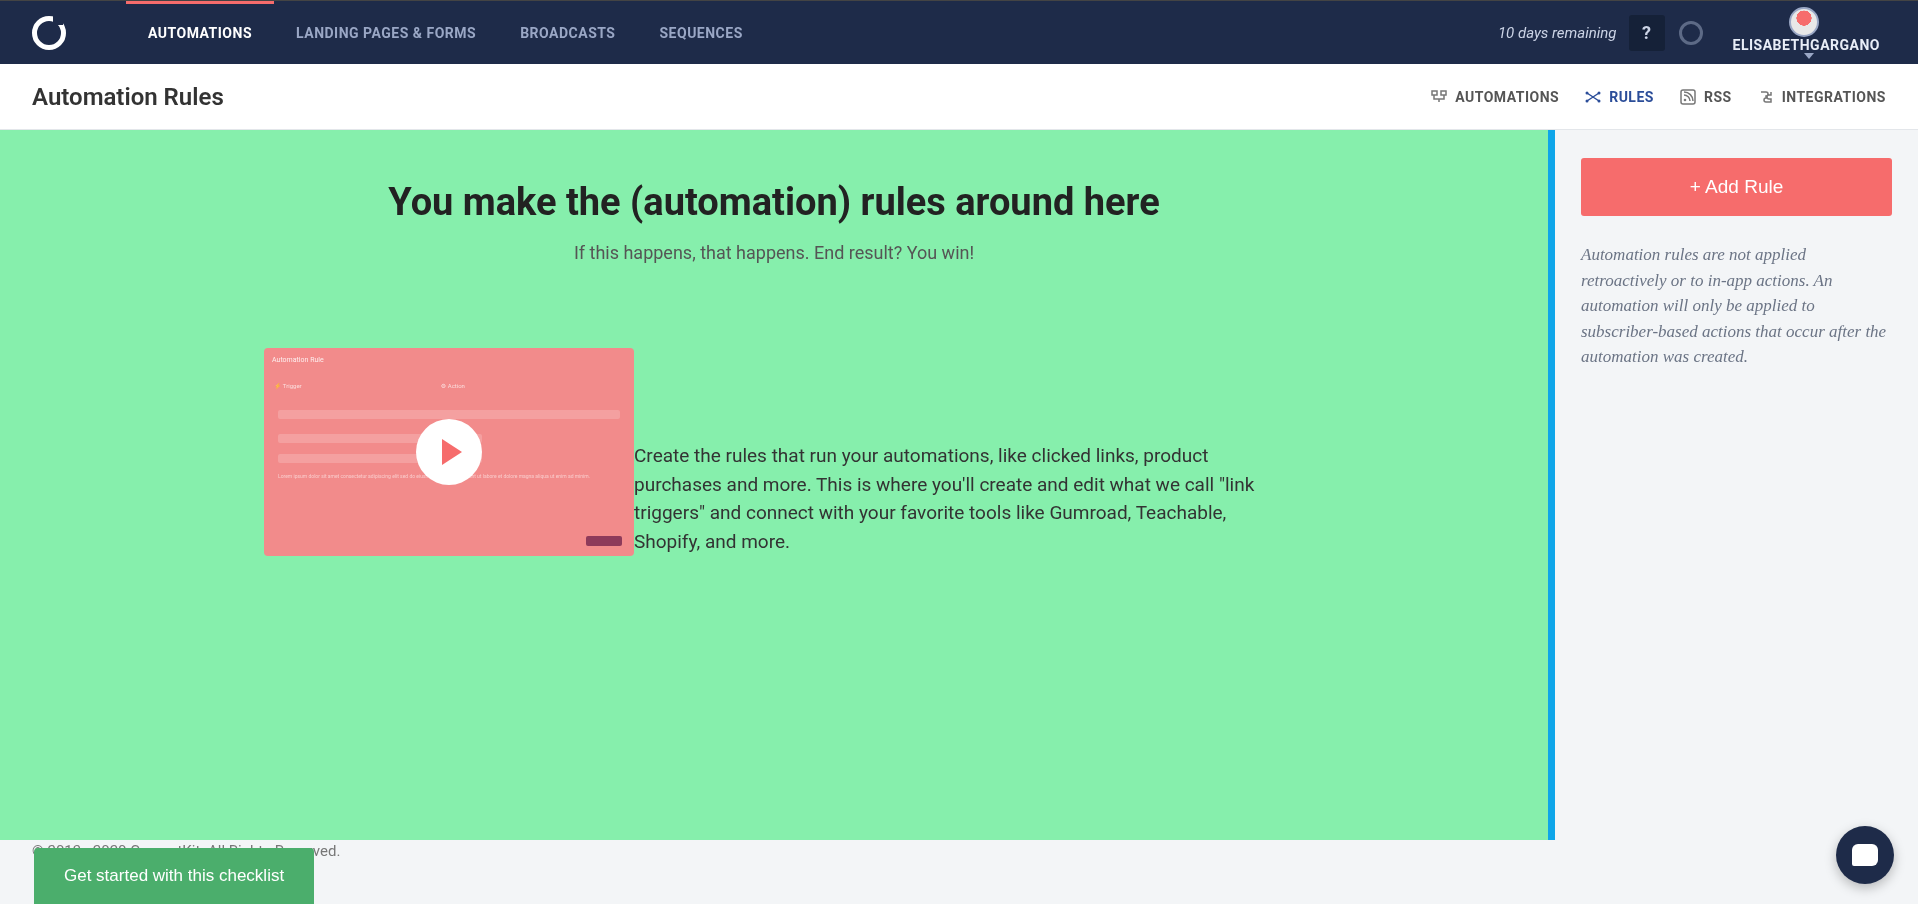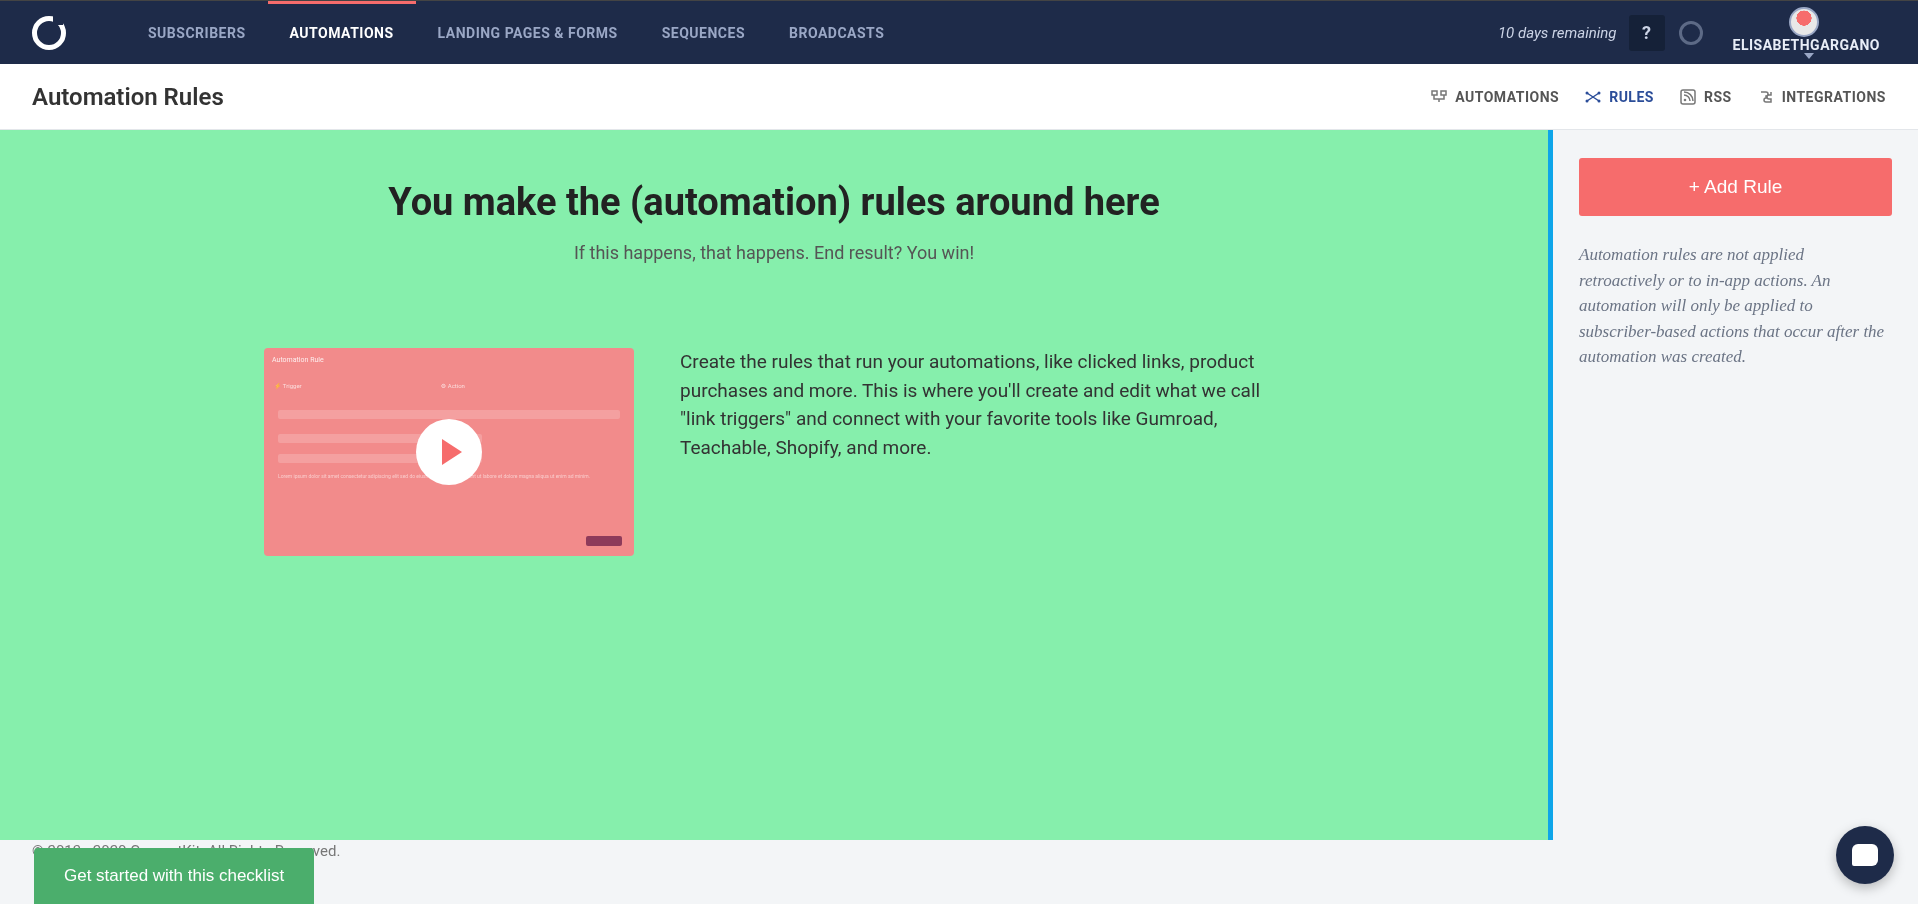--- a/index.html
+++ b/index.html
@@ -26,56 +26,55 @@
 .sub-spacer { flex: 1; }
 .subtab { display: flex; align-items: center; gap: 8px; margin-left: 26px; color: #555; font-weight: 700; font-size: 14px; letter-spacing: .5px; cursor: pointer; }
 .subtab.active { color: #2b4d99; }
 .subtab-icon { width: 16px; height: 16px; display: inline-flex; align-items: center; justify-content: center; }
 
 
 .content { display: flex; height: calc(100% - 64px - 66px - 64px); }
 .main { flex: 1; background: #86efac; padding: 50px 60px 40px; display: flex; flex-direction: column; align-items: center; }
 .headline { font-size: 38px; font-weight: 700; color: #222; text-align: center; margin-bottom: 18px; }
 .subline { font-size: 18px; color: #555; text-align: center; margin-bottom: 85px; }
-.row { display: flex; align-items: flex-start; gap: 46px; width: 100%; max-width: 1020px; }
+.row { display: flex; align-items: flex-end; width: 100%; max-width: 1020px; }
 .video-thumb { width: 370px; height: 208px; background: #f28b8b; border-radius: 4px; position: relative; flex-shrink: 0; cursor: pointer; overflow: hidden; }
 .video-thumb .fake-header { position: absolute; top: 8px; left: 8px; font-size: 7px; color: #fff; opacity: .85; }
 .video-thumb .fake-col { position: absolute; top: 34px; left: 10px; right: 12px; display:flex; gap:40%; font-size:6px; color:#fff; opacity:.7;}
 .video-thumb .fake-line { position:absolute; left:14px; right:14px; height:9px; background:rgba(255,255,255,.18); border-radius:2px;}
 .video-thumb .l1{top:62px;} .video-thumb .l2{top:86px;width:55%;} .video-thumb .l3{top:106px;width:55%;}
 .video-thumb .fake-text { position:absolute; left:14px; top:124px; right:14px; font-size:5px; color:#fff; opacity:.55; line-height:1.6;}
 .video-thumb .fake-btn { position:absolute; right:12px; bottom:10px; width:36px; height:10px; background:#8e3a5a; border-radius:2px;}
 .play-btn { position: absolute; top: 50%; left: 50%; transform: translate(-50%, -50%); width: 66px; height: 66px; background: #fff; border-radius: 50%; display: flex; align-items: center; justify-content: center; }
 .play-triangle { width: 0; height: 0; border-left: 20px solid #f66c6c; border-top: 13px solid transparent; border-bottom: 13px solid transparent; margin-left: 5px; }
 .desc { font-size: 19px; line-height: 1.5; color: #333; }
 
 
-.sidebar { width: 370px; background: #f3f5f7; border-left: 5px solid #0ea5e9; padding: 28px 26px; }
+.sidebar { width: 370px; background: #f3f5f7; border-left: 7px solid #0ea5e9; padding: 28px 26px; }
 .add-rule-btn { width: 100%; height: 58px; background: #f66c6c; color: #fff; font-size: 19px; font-weight: 500; border: none; border-radius: 3px; cursor: pointer; display: flex; align-items: center; justify-content: center; }
 .note { margin-top: 26px; font-size: 17px; color: #6b7485; font-style: italic; line-height: 1.5; font-family: Georgia, serif;}
 
 
 .footer { position: absolute; bottom: 0; left: 0; right: 0; height: 64px; background: #f3f5f7; }
 .copyright { position: absolute; left: 32px; bottom: 44px; color: #777; font-size: 15px; }
 .checklist-btn { position: absolute; left: 34px; bottom: 0; height: 56px; padding: 0 30px; background: #4bae6c; color: #fff; font-size: 17px; font-weight: 400; border: none; border-radius: 4px 4px 0 0; cursor: pointer; }
 .chat-bubble { position: absolute; right: 24px; bottom: 20px; width: 58px; height: 58px; background: #1e2b49; border-radius: 50%; display: flex; align-items: center; justify-content: center; cursor: pointer; box-shadow: 0 4px 12px rgba(0,0,0,.25); }
 .chat-icon { width: 26px; height: 22px; background: #fff; border-radius: 6px 6px 6px 2px; position: relative; }
 
 .user-menu { display:flex; align-items:center; cursor:pointer;flex-direction:column; }
 </style>
 </head>
 <body>
 
 <div class="topnav">
   <div class="logo"></div>
-  <div class="nav-item">SUBSCRIBERS</div>
   <div class="nav-item active">AUTOMATIONS</div>
   <div class="nav-item">LANDING PAGES &amp; FORMS</div>
+  <div class="nav-item">BROADCASTS</div>
   <div class="nav-item">SEQUENCES</div>
-  <div class="nav-item">BROADCASTS</div>
   <div class="nav-spacer"></div>
   <div class="trial">10 days remaining</div>
   <div class="help-btn">?</div>
   <div class="spinner-icon"></div>
   <div class="user-menu">
     <div class="avatar"></div>
     <span class="username">ELISABETHGARGANO</span>
     <span class="caret-down"></span>
   </div>
 </div>

